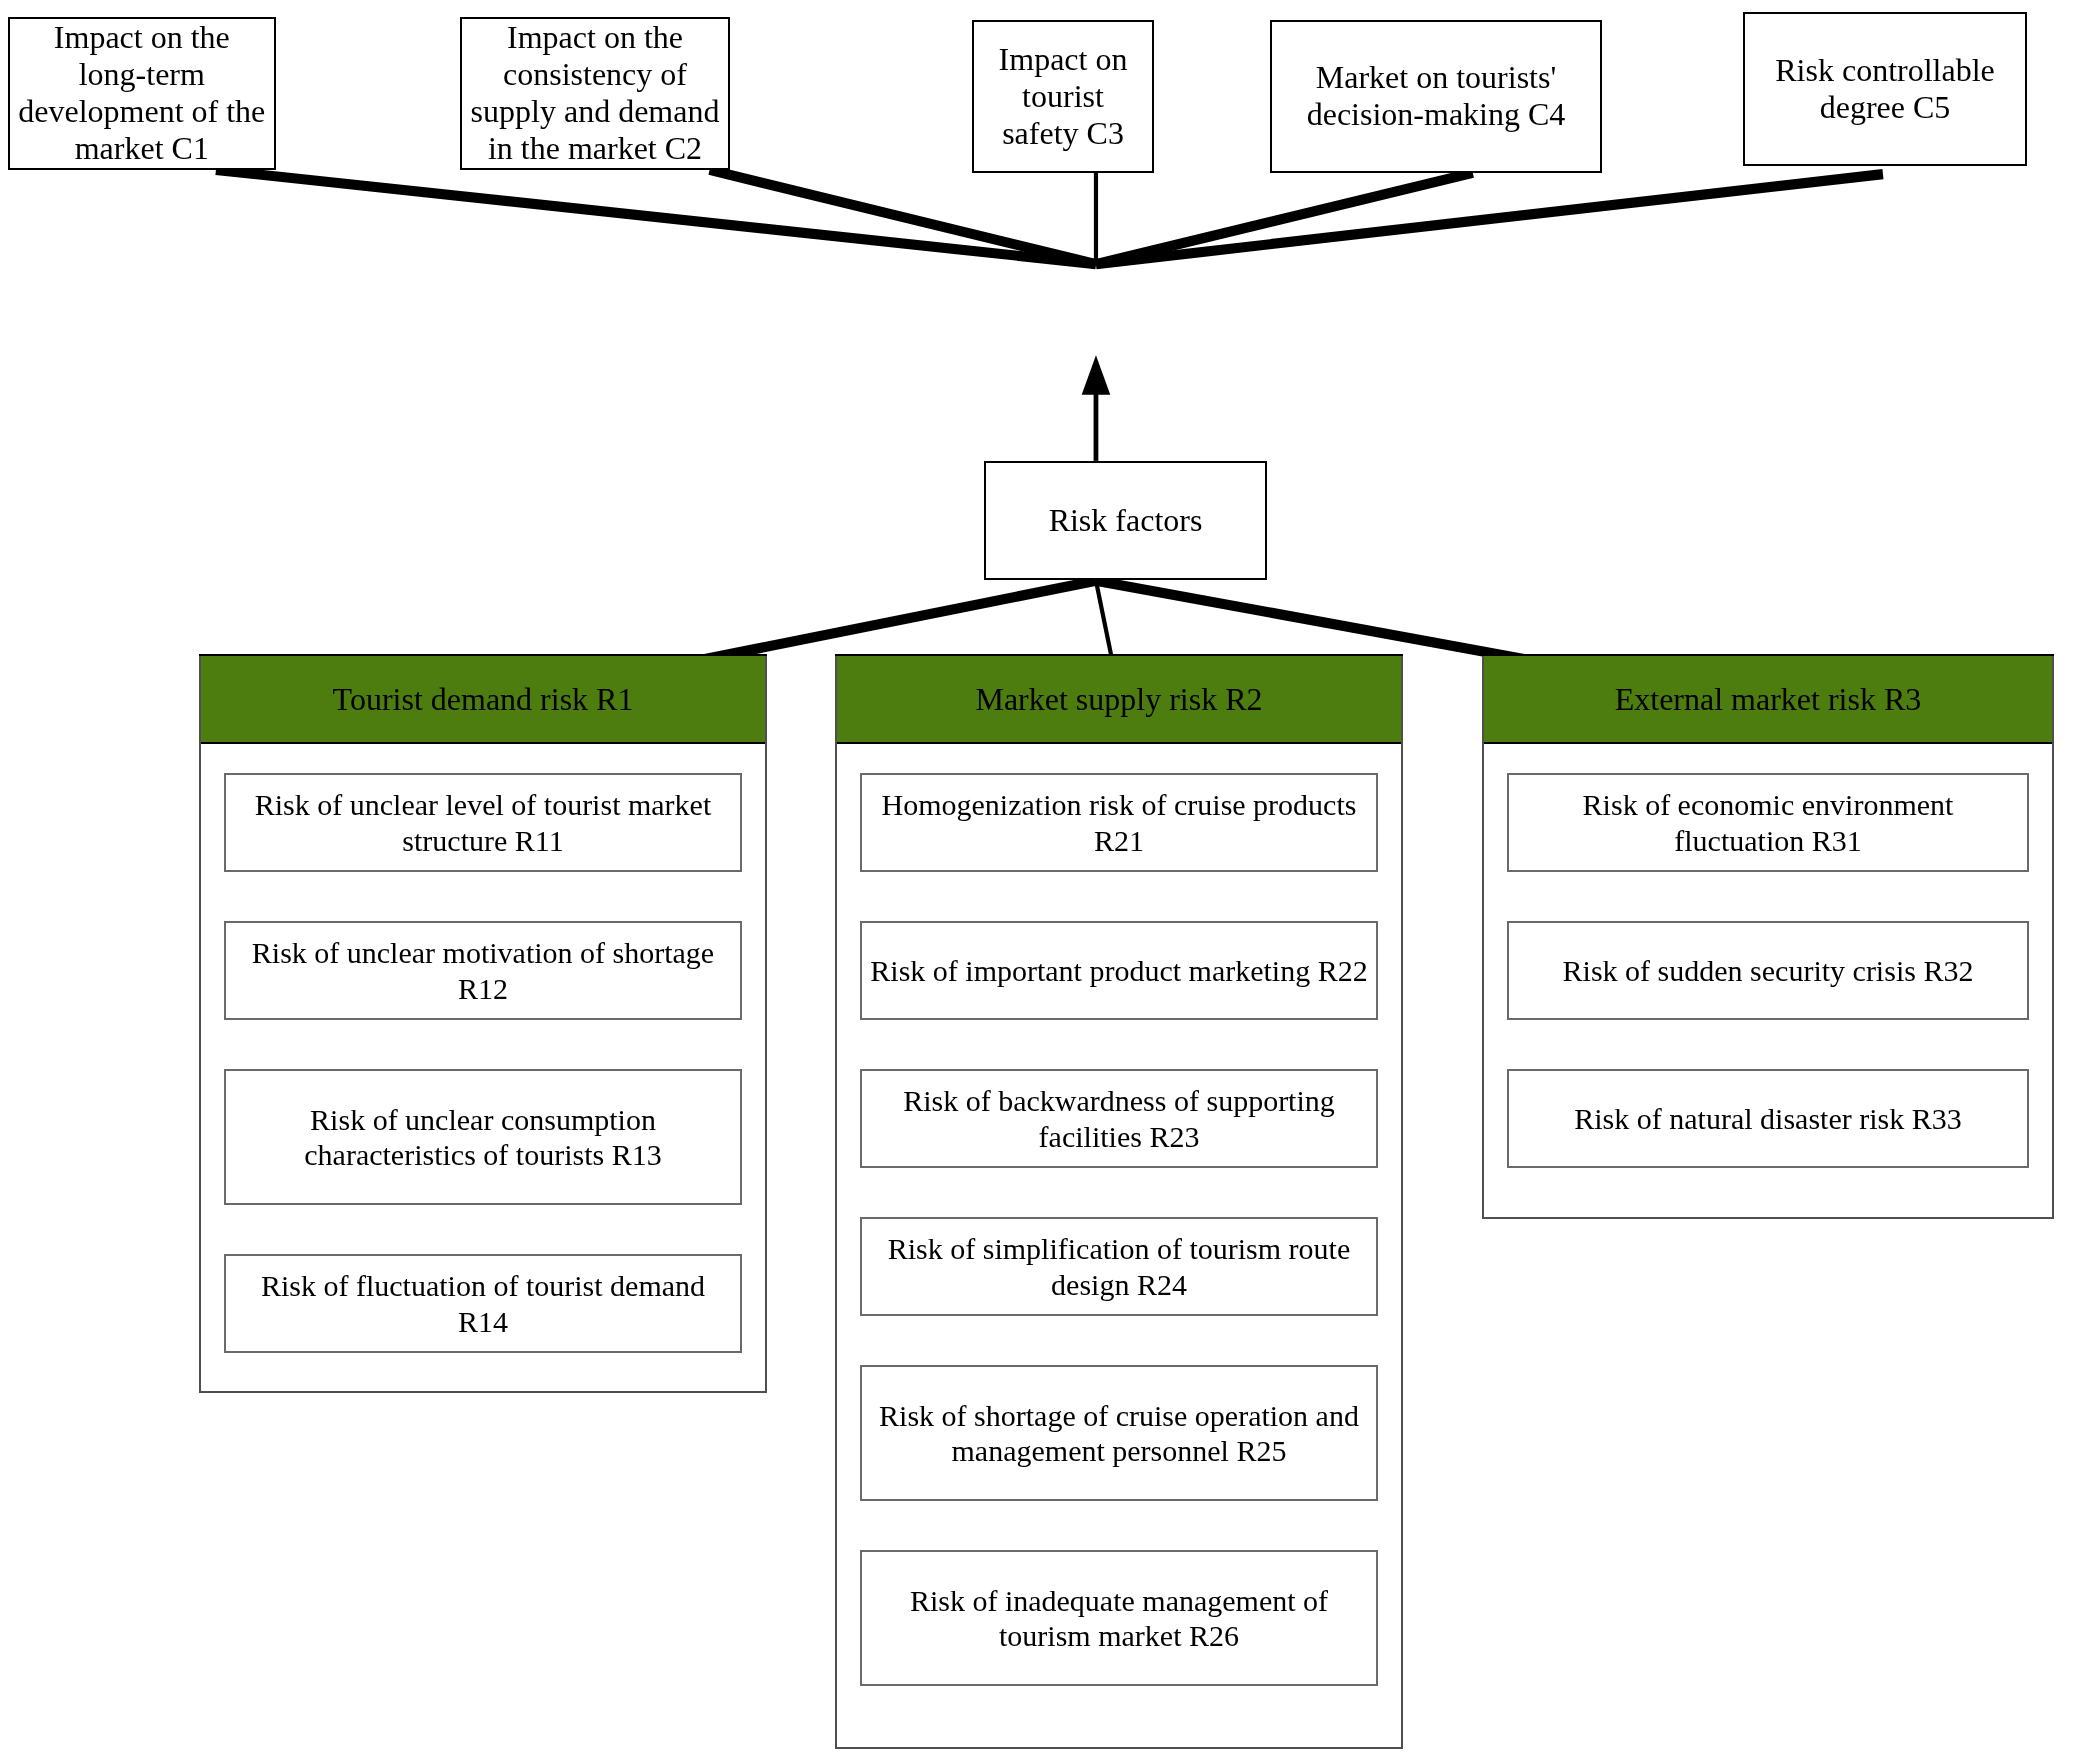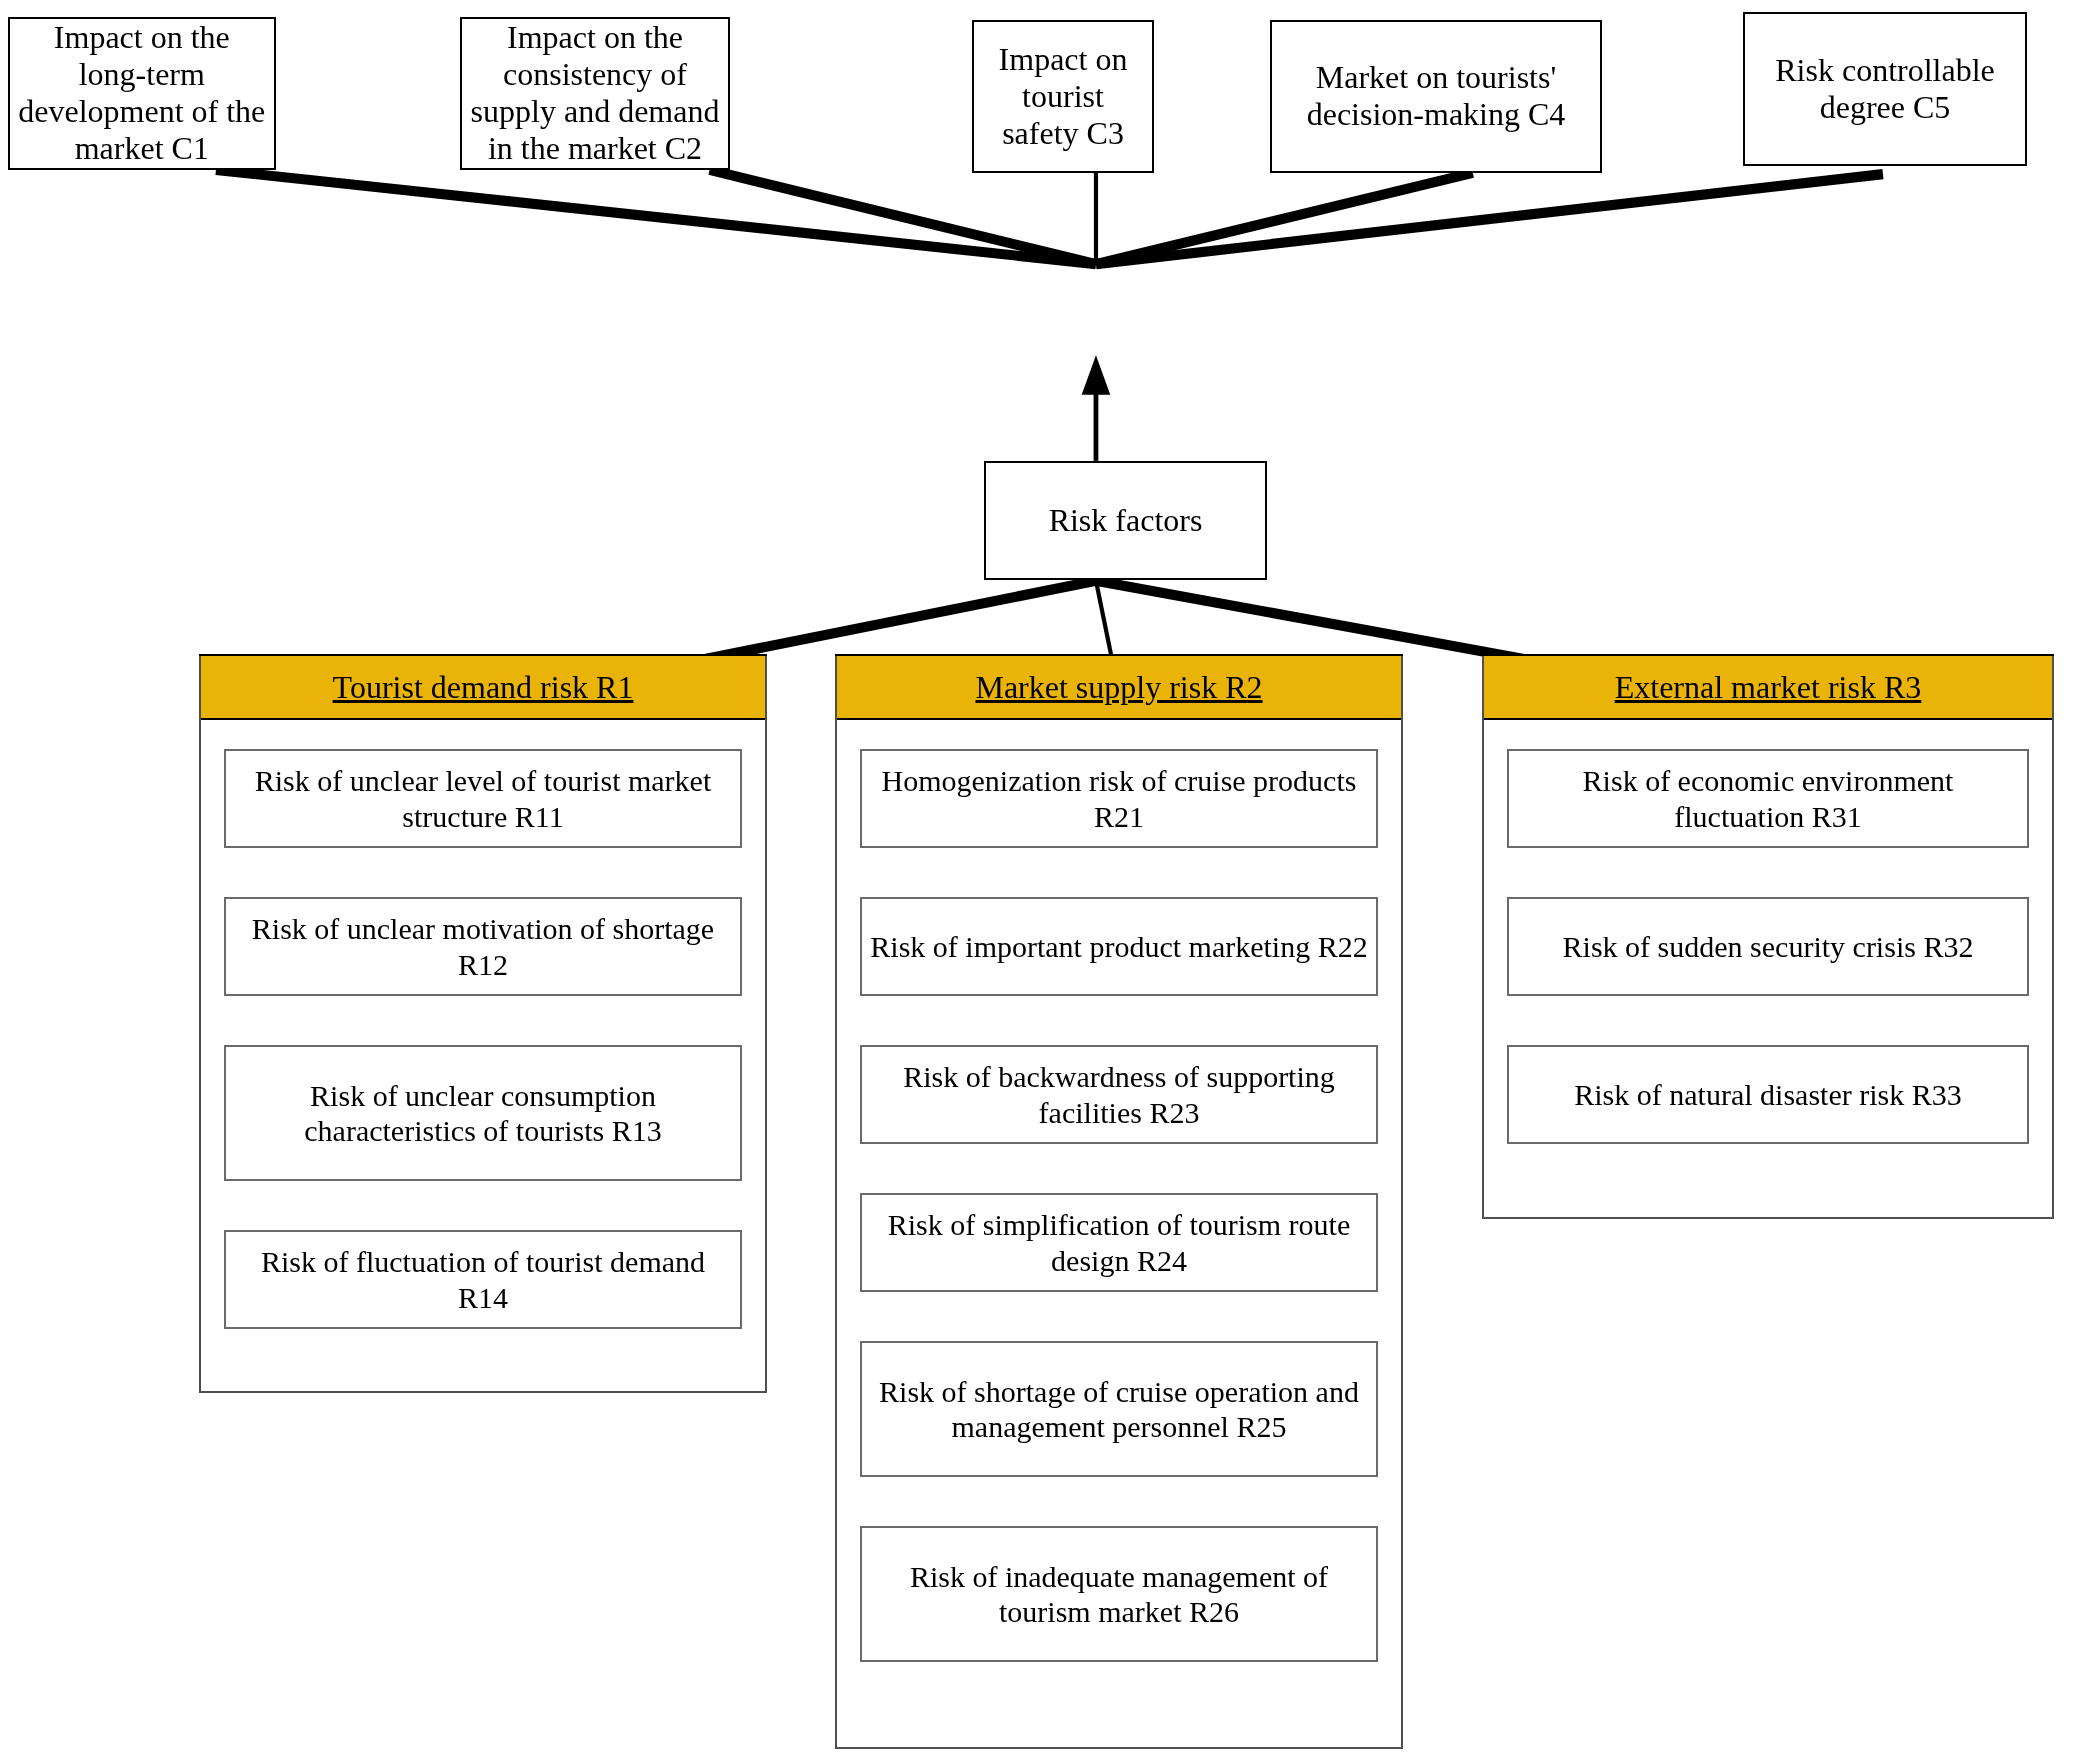--- a/index.html
+++ b/index.html
@@ -45,28 +45,27 @@
   
   .col{
     position:absolute;
     box-sizing:border-box;
     border:2.4px solid #4f4f4f;
     background:#ffffff;
   }
   .col-header{
     box-sizing:border-box;
     border-bottom:2.4px solid #000000;
-    height:64px;
+    height:88px;
     display:flex;
     align-items:center;
     justify-content:center;
     font-size:32px;
     text-align:center;
-    background:#eab308;
-    text-decoration:underline;
+    background:#4d7c0f;
   }
   .col-header-top{
     position:absolute;
     left:-2.4px;right:-2.4px;top:-2.4px;
     height:2.4px;
     background:#000000;
   }
   .col-body{
     box-sizing:border-box;
     padding:29px 22.7px 24px 22.7px;

